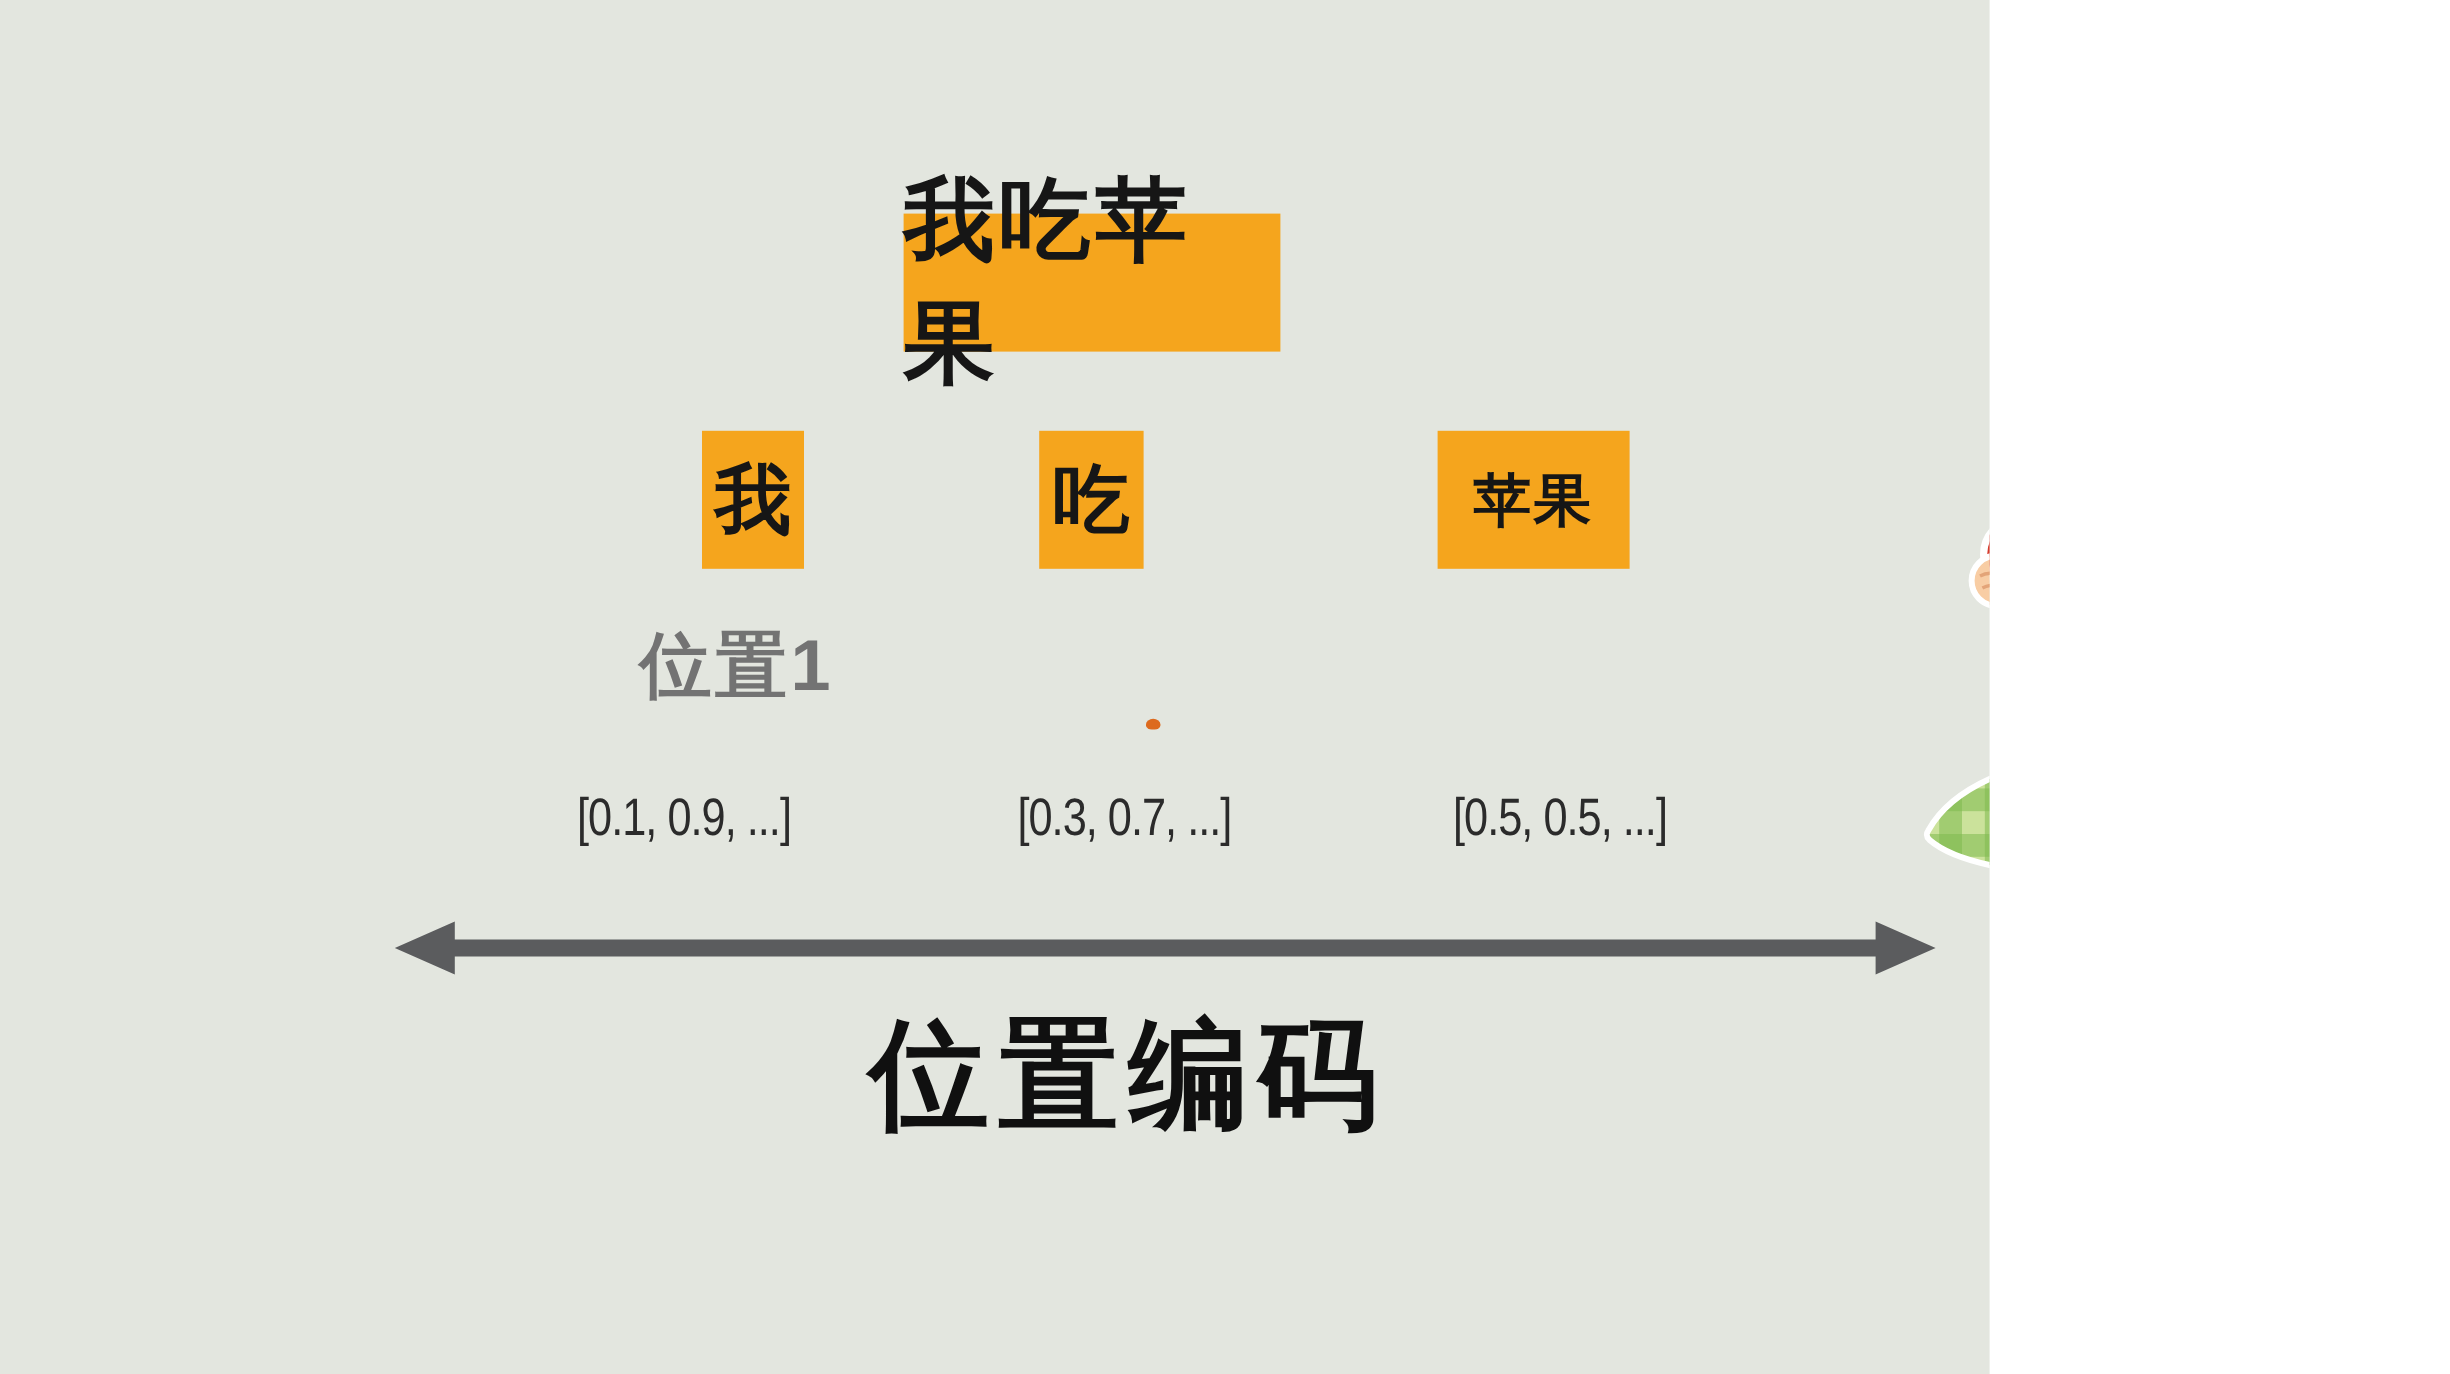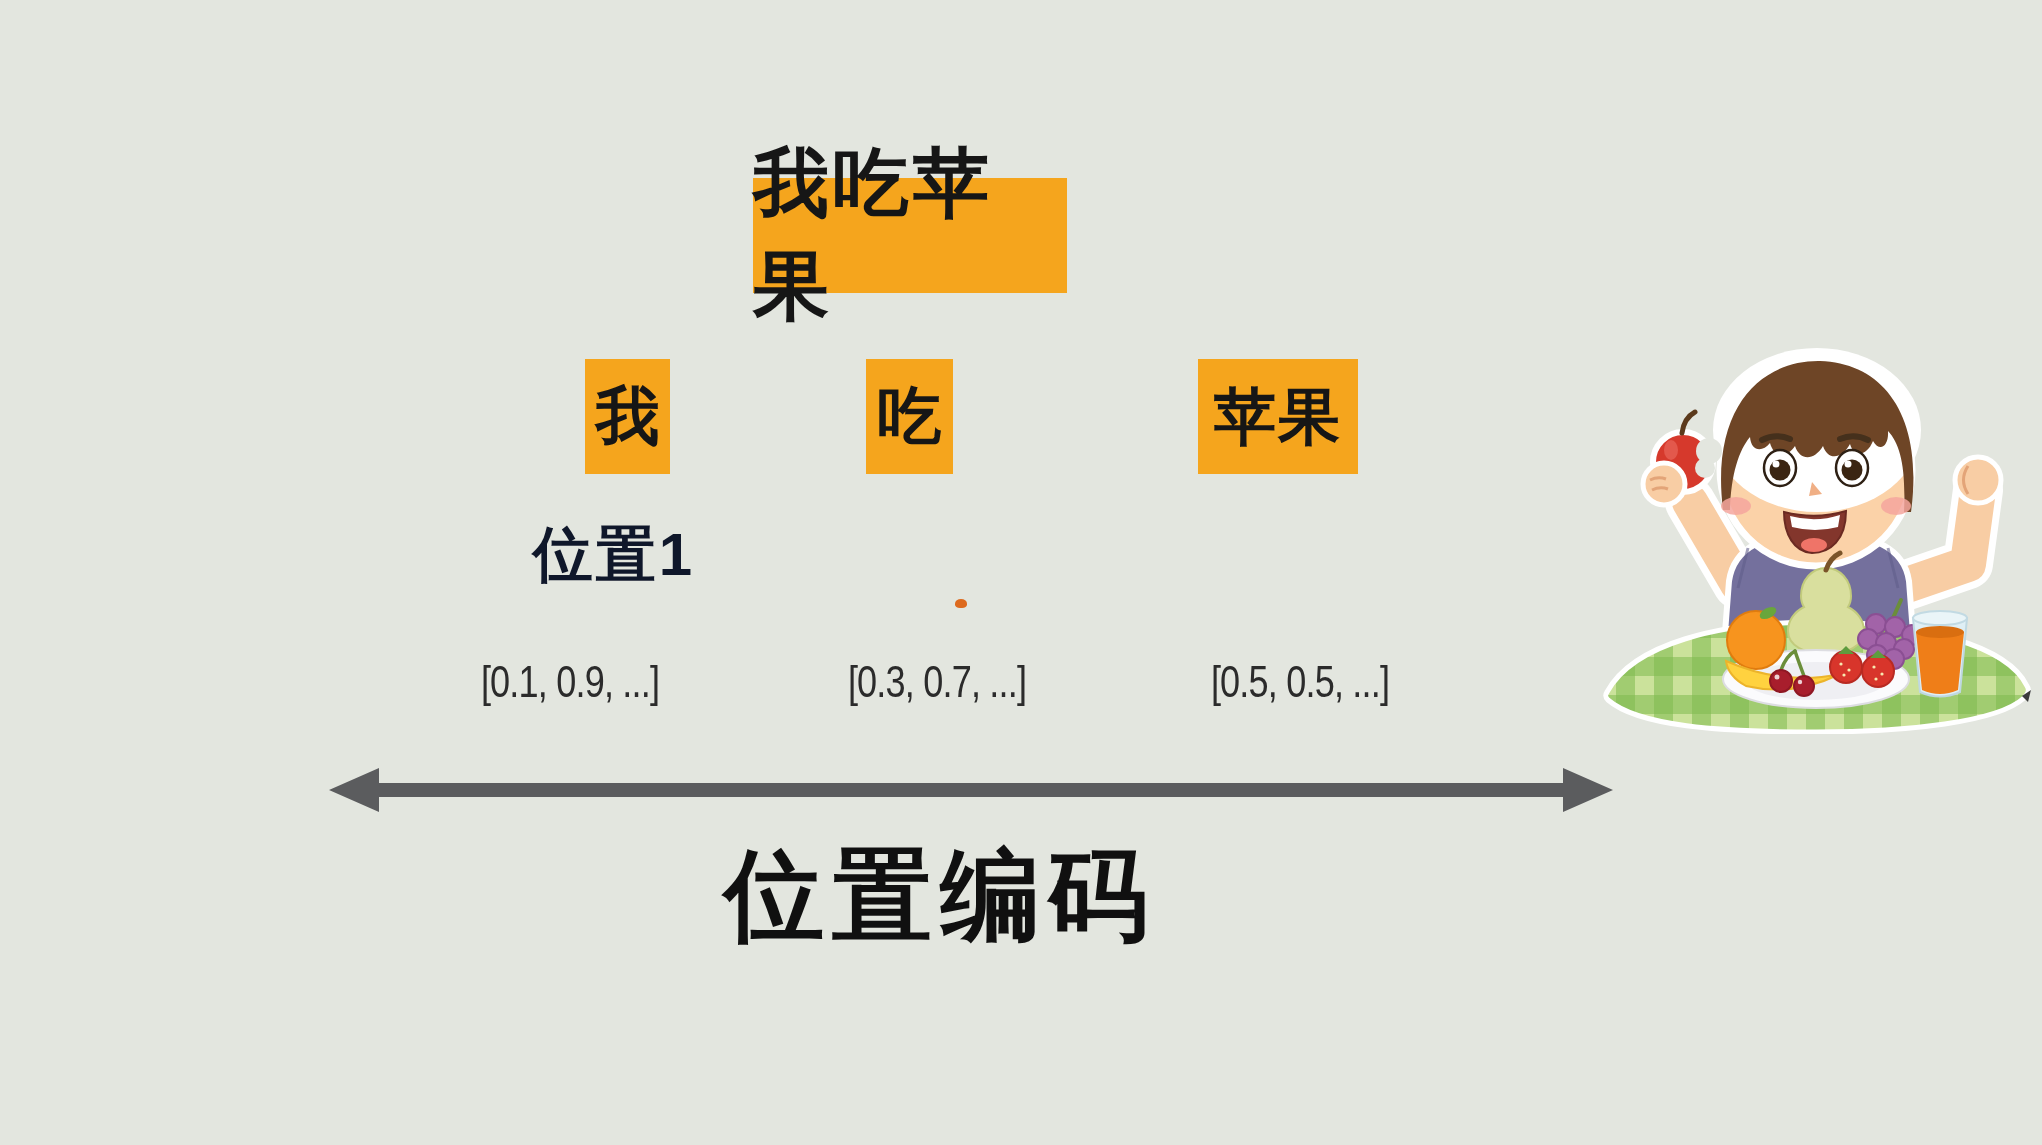--- a/index.html
+++ b/index.html
@@ -1,40 +1,40 @@
 <!DOCTYPE html>
 <html><head>
 <meta charset="utf-8">
 <style>
   html,body{margin:0;padding:0;}
   #frame{
     position:relative;
-    width:2042px;height:1145px;
+    width:1658px;height:1145px;
     background:#E3E6DF;
     overflow:hidden;
     font-family:"Liberation Sans","DejaVu Sans",sans-serif;
     color:#1A1A1A;
   }
   .token-box{
     position:absolute;
     background:#F5A51D;
     display:flex;align-items:center;justify-content:center;
     font-weight:700;color:#161616;
   }
   #title-box{
     left:753px;top:178px;width:314px;height:115px;
     font-size:76px;letter-spacing:4px;
   }
   #word-1{left:585px;top:359px;width:85px;height:115px;font-size:64px;}
   #word-2{left:866px;top:359px;width:87px;height:115px;font-size:64px;}
-  #word-3{left:1198px;top:359px;width:160px;height:115px;font-size:62px;letter-spacing:2px;}
+  #word-3{left:1198px;top:359px;width:160px;height:115px;font-size:48px;letter-spacing:2px;}
   .pos-label{
     position:absolute;top:513px;width:360px;height:84px;
     display:flex;align-items:center;justify-content:center;
-    font-size:60px;font-weight:700;color:#0f172a;letter-spacing:3px;
+    font-size:60px;font-weight:700;color:#737373;letter-spacing:3px;
   }
   #pos-1{left:434px;}
   #pos-2{left:755px;}
   #pos-3{left:1115px;}
   .vec-label{
     position:absolute;top:652px;width:320px;height:60px;
     display:flex;align-items:center;justify-content:center;
     font-size:44px;font-weight:500;color:#2B2B2B;
     transform:scaleX(0.82);letter-spacing:-1px;white-space:nowrap;
   }

